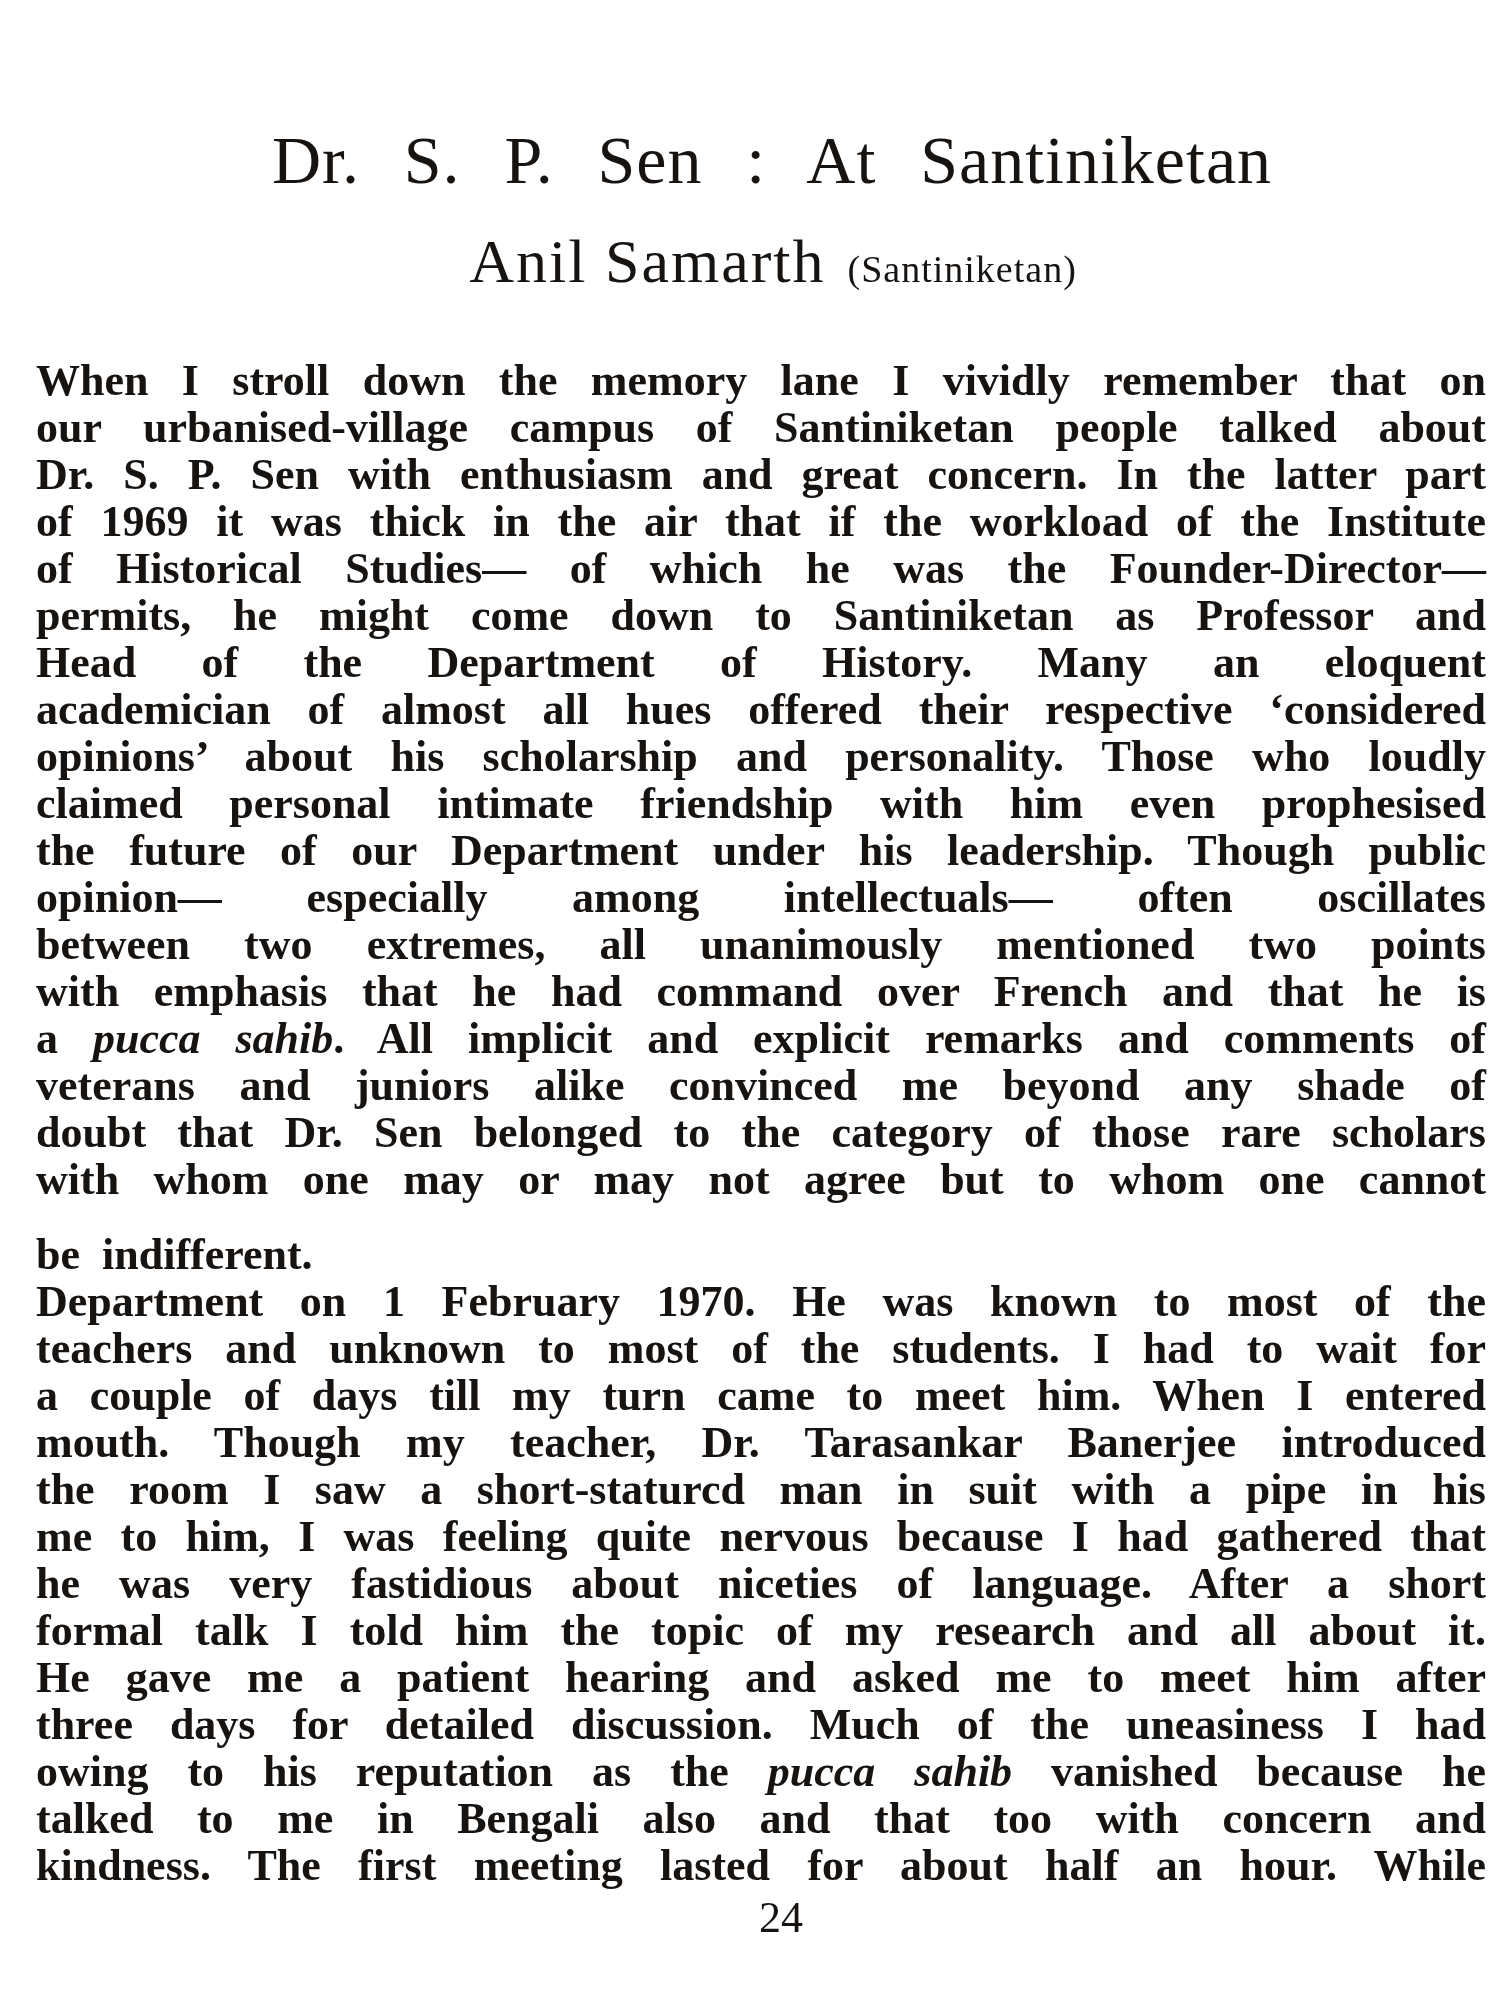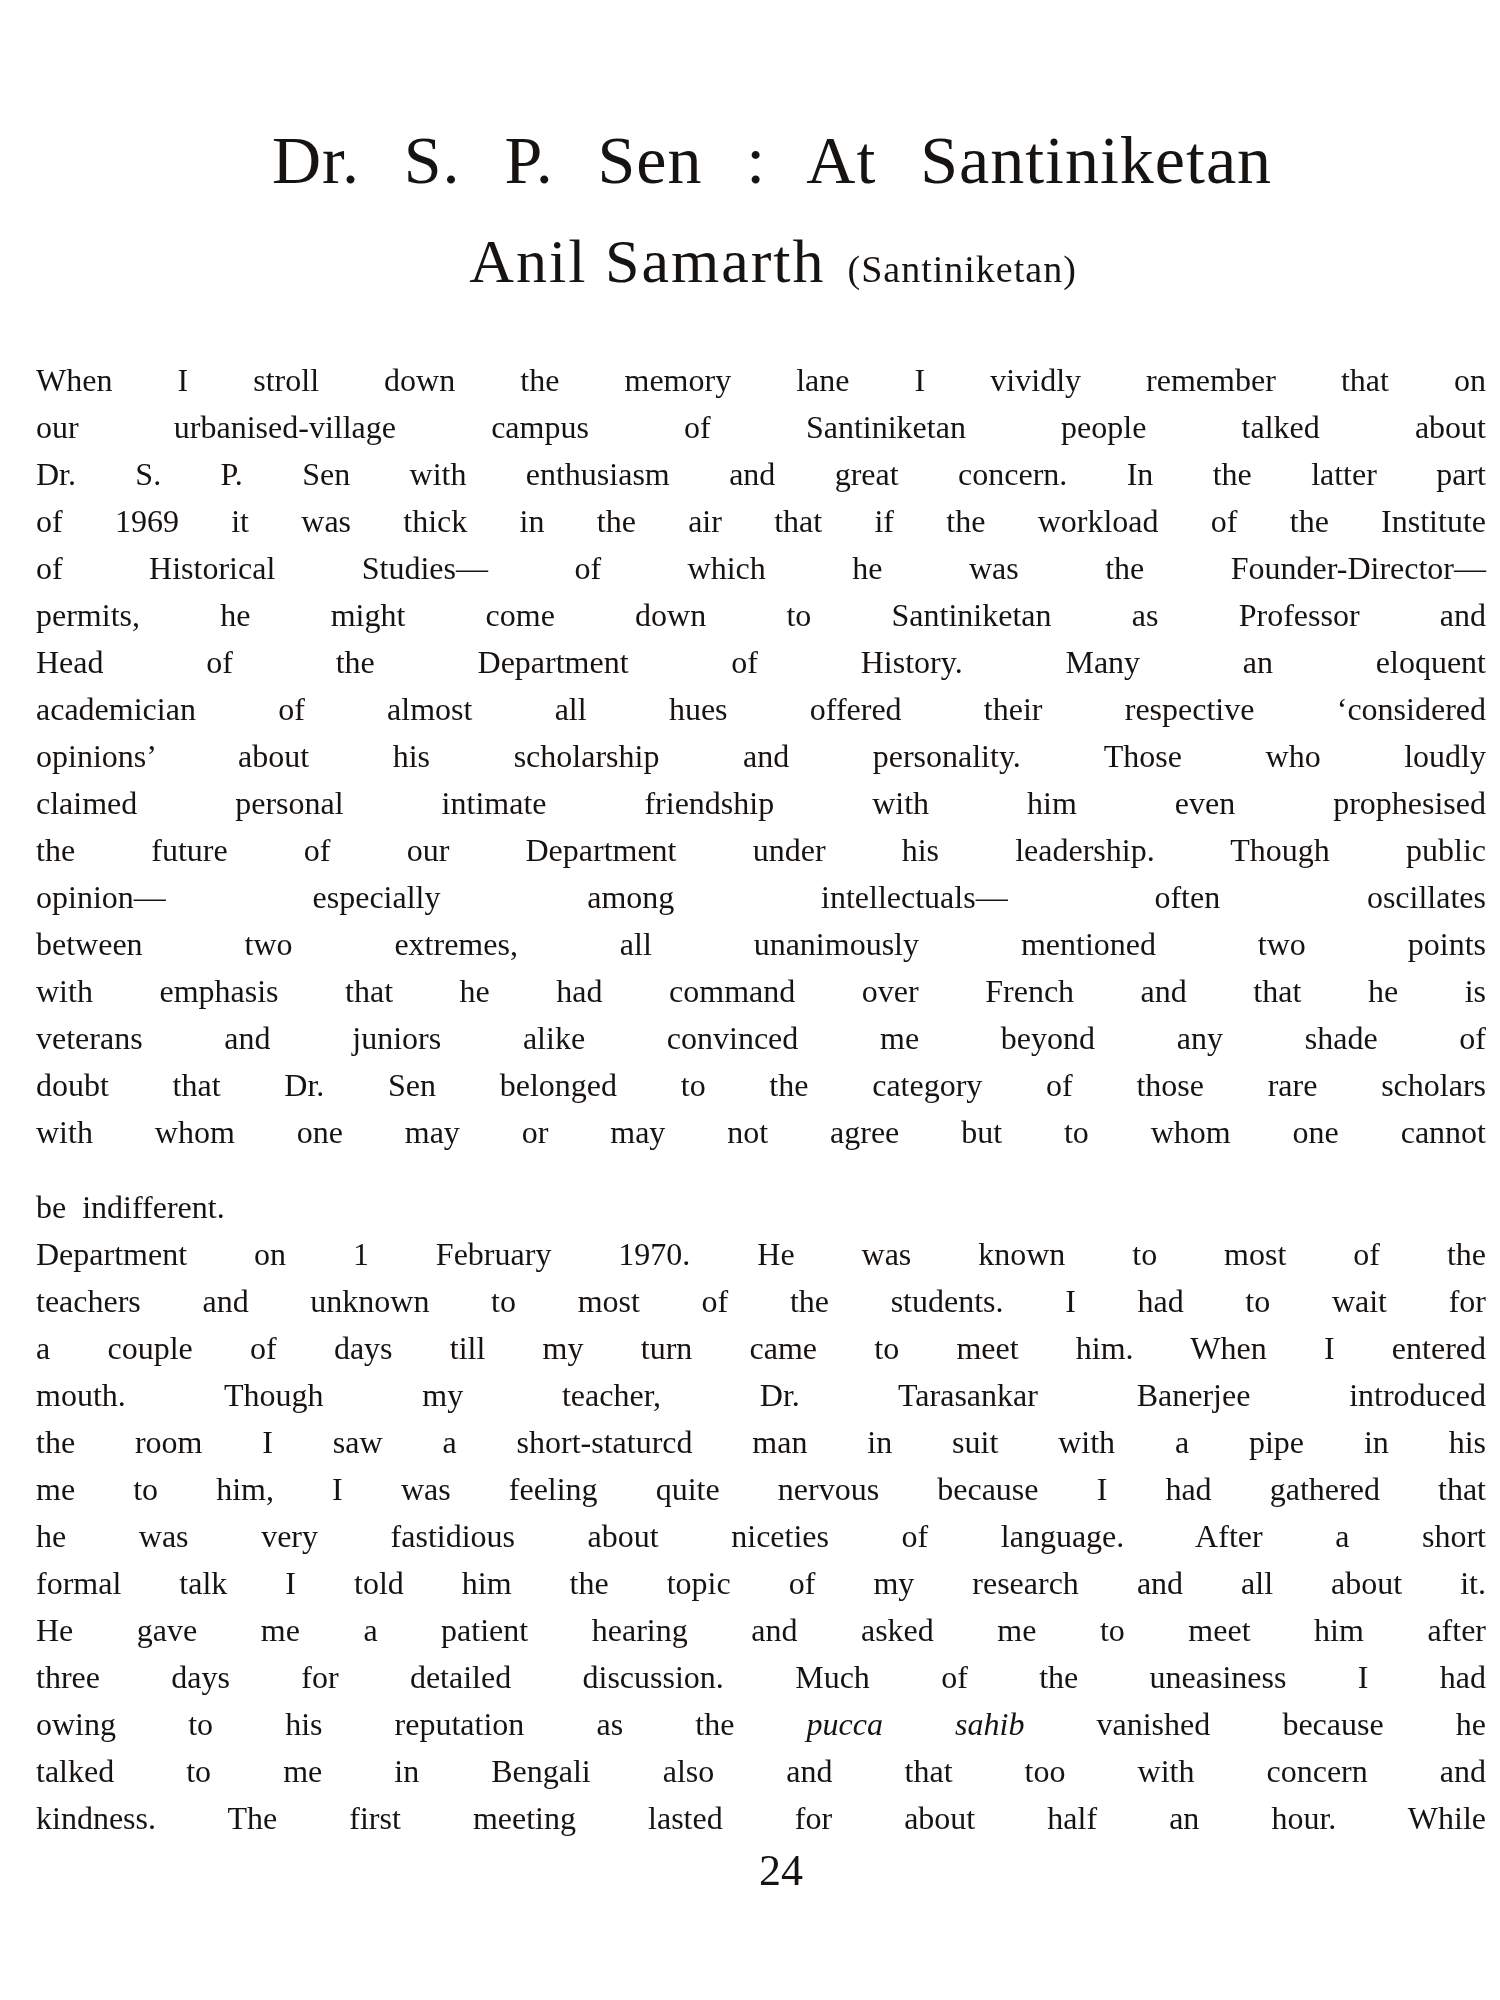--- a/index.html
+++ b/index.html
@@ -46,28 +46,29 @@
   }
   .author-affil {
     font-size: 38px;
     letter-spacing: 1px;
     margin-left: 18px;
   }
   .body-text {
     margin-top: 65px;
   }
   .line {
-    font-size: 32px;
+    font-size: 44px;
     line-height: 47px;
     height: 47px;
     text-align: justify;
     text-align-last: justify;
     text-justify: inter-word;
     word-spacing: 0.04em;
     overflow: visible;
+    font-weight: bold;
   }
   .line.indent {
     padding-left: 73px;
   }
   .line.para-end {
     text-align-last: left;
     word-spacing: 0.25em;
     margin-top: 28px;
   }
   .line i {
@@ -101,20 +102,21 @@
       <div class="line">of Historical Studies— of which he was the Founder-Director—</div>
       <div class="line">permits, he might come down to Santiniketan as Professor and</div>
       <div class="line">Head of the Department of History. Many an eloquent</div>
       <div class="line">academician of almost all hues offered their respective ‘considered</div>
       <div class="line">opinions’ about his scholarship and personality. Those who loudly</div>
       <div class="line">claimed personal intimate friendship with him even prophesised</div>
       <div class="line">the future of our Department under his leadership. Though public</div>
       <div class="line">opinion— especially among intellectuals— often oscillates</div>
       <div class="line">between two extremes, all unanimously mentioned two points</div>
       <div class="line">with emphasis that he had command over French and that he is</div>
+      <div class="line">a <i>pucca sahib</i>. All implicit and explicit remarks and comments of</div>
       <div class="line">veterans and juniors alike convinced me beyond any shade of</div>
       <div class="line">doubt that Dr. Sen belonged to the category of those rare scholars</div>
       <div class="line">with whom one may or may not agree but to whom one cannot</div>
       <div class="line para-end">be indifferent.</div>
       <div class="line">Department on 1 February 1970. He was known to most of the</div>
       <div class="line">teachers and unknown to most of the students. I had to wait for</div>
       <div class="line">a couple of days till my turn came to meet him. When I entered</div>
       <div class="line">mouth. Though my teacher, Dr. Tarasankar Banerjee introduced</div>
       <div class="line">the room I saw a short-staturcd man in suit with a pipe in his</div>
       <div class="line">me to him, I was feeling quite nervous because I had gathered that</div>

